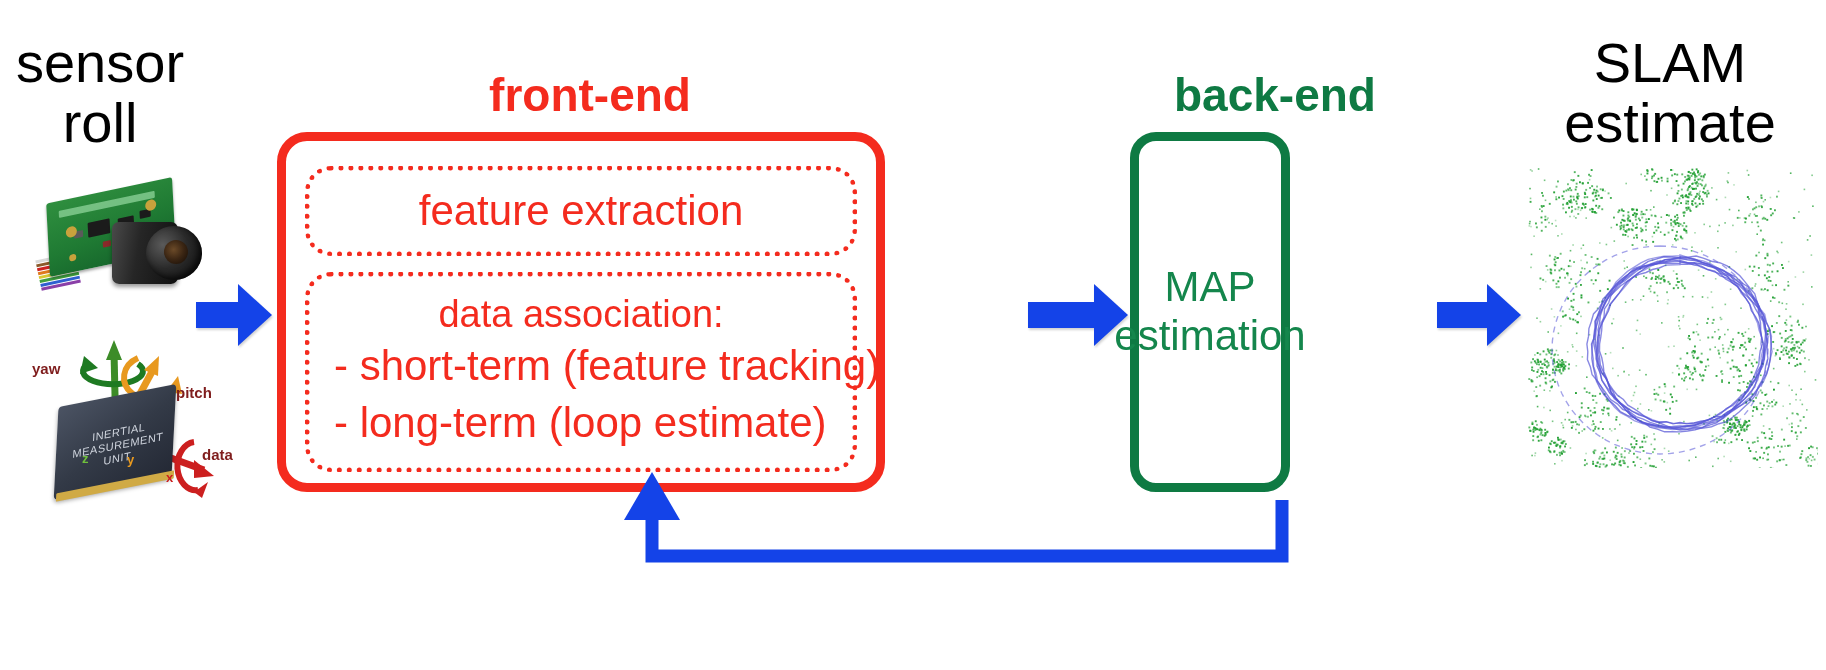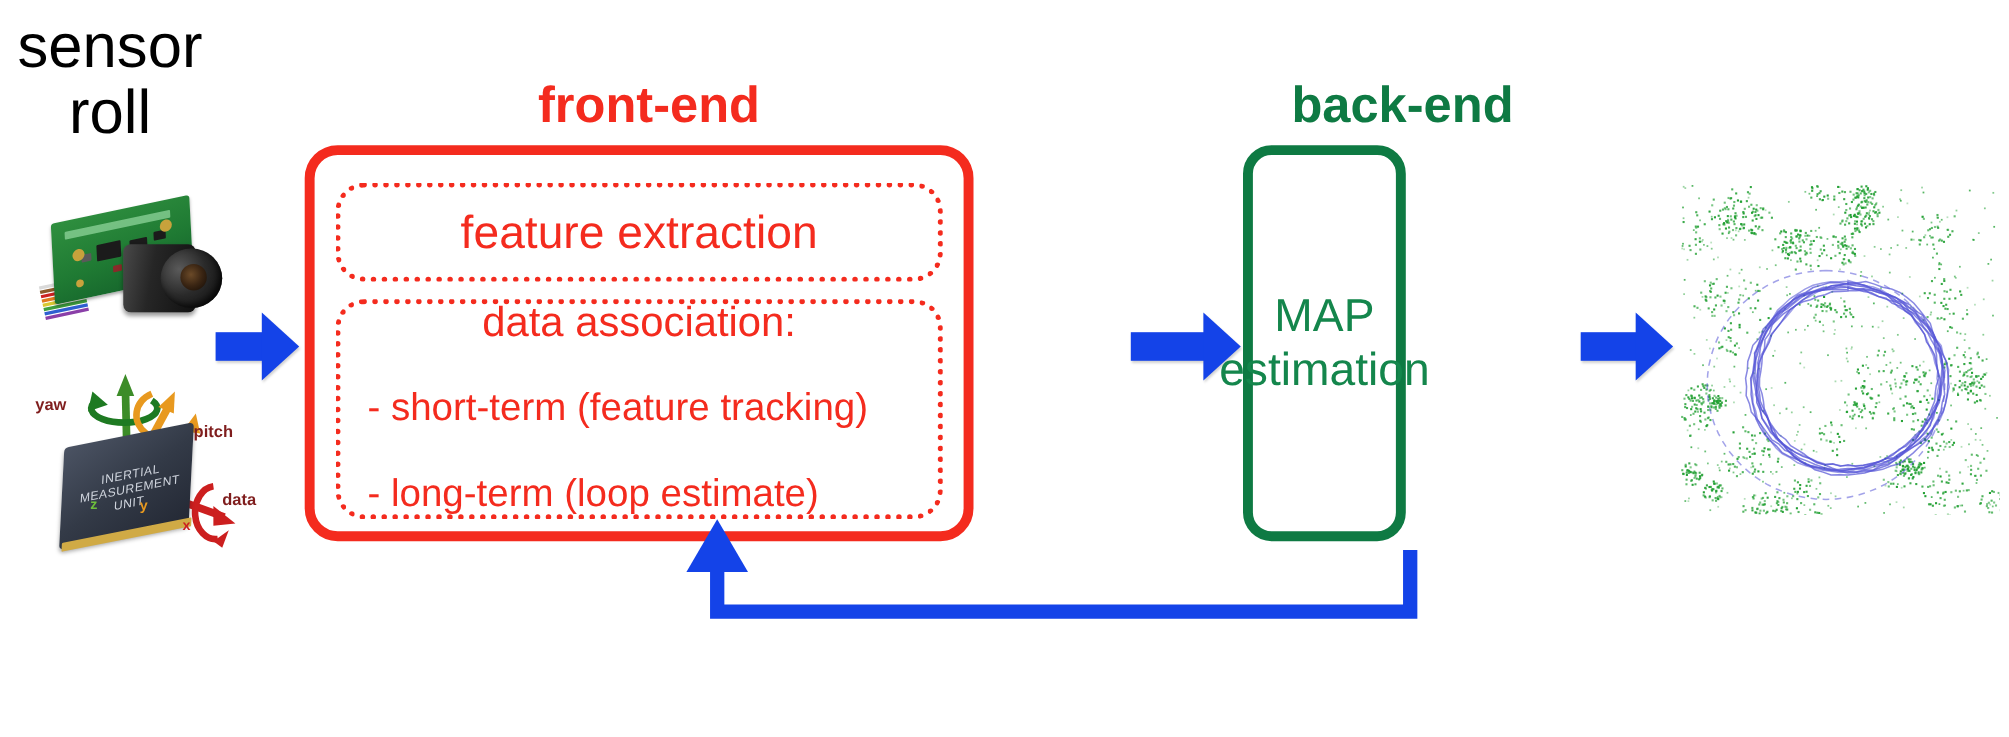--- a/index.html
+++ b/index.html
@@ -20,20 +20,21 @@
 
   
   .blk-label {
     position: absolute;
     color: #000000;
     font-size: 56px;
     line-height: 1.08;
     text-align: center;
     font-weight: 400;
     white-space: nowrap;
+    margin-top: 21px;
   }
 
   
   #sensor-label { left: 0px; top: 12px; width: 200px; }
 
   .sensor-img { position: absolute; }
 
   
   #camera-module { left: 38px; top: 182px; width: 166px; height: 110px; }
   .cam-pcb {
@@ -167,27 +168,27 @@
     left: 305px; top: 272px;
     width: 552px; height: 200px;
   }
   .red-text {
     color: #F42B1E;
     white-space: nowrap;
     font-weight: 400;
   }
   .sub-title-text { font-size: 42px; }
   .sub-head-text  { font-size: 38px; margin-bottom: 2px; }
-  .bullet-text    { font-size: 35px; line-height: 1.34; align-self: flex-start; margin-left: 24px; margin-top: 31px; }
+  .bullet-text    { font-size: 42px; line-height: 1.34; align-self: flex-start; margin-left: 24px; }
 
   
   #back-end-box {
     position: absolute;
     left: 1130px; top: 132px;
-    width: 148px; height: 360px;
+    width: 160px; height: 360px;
     border: 9px solid #0E7A43;
     border-radius: 26px;
     box-sizing: border-box;
     background: #ffffff;
     display: flex;
     align-items: center;
     justify-content: center;
   }
   #map-estimation-text {
     color: #14864C;
@@ -351,20 +352,24 @@
   <div class="arrow" id="arrow-3">
     <div class="shaft"></div>
     <div class="head"></div>
   </div>
 
   <svg id="feedback-loop">
     <path d="M 1282 500 L 1282 556 L 652 556 L 652 512" fill="none" stroke="#1443E8" stroke-width="13" stroke-linejoin="miter"></path>
     <polygon points="652,472 624,520 680,520" fill="#1443E8"></polygon>
   </svg>
 
+  <div class="blk-label" id="slam-label">
+    <div>SLAM</div>
+    <div>estimate</div>
+  </div>
 
   <div id="slam-map">
     <svg width="290" height="300" viewBox="0 0 290 300">
       <g id="landmark-points">
           <rect x="148.9" y="113.0" width="1.9" height="1.9" fill="#22A033" opacity="0.90"></rect>
           <rect x="138.1" y="123.3" width="1.9" height="1.9" fill="#22A033" opacity="0.59"></rect>
           <rect x="140.8" y="114.9" width="1.9" height="1.9" fill="#22A033" opacity="0.80"></rect>
           <rect x="135.5" y="112.5" width="1.9" height="1.9" fill="#22A033" opacity="0.91"></rect>
           <rect x="155.8" y="119.3" width="1.9" height="1.9" fill="#22A033" opacity="0.91"></rect>
           <rect x="148.2" y="109.6" width="1.9" height="1.9" fill="#22A033" opacity="0.89"></rect>

